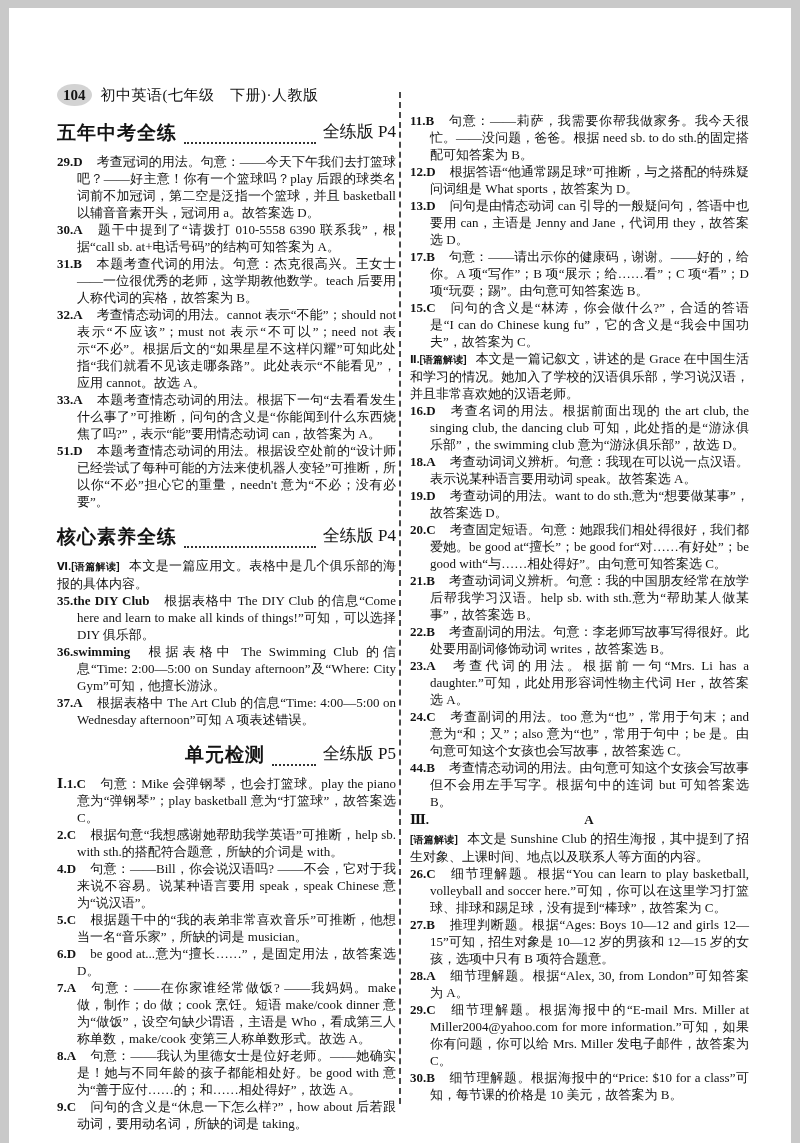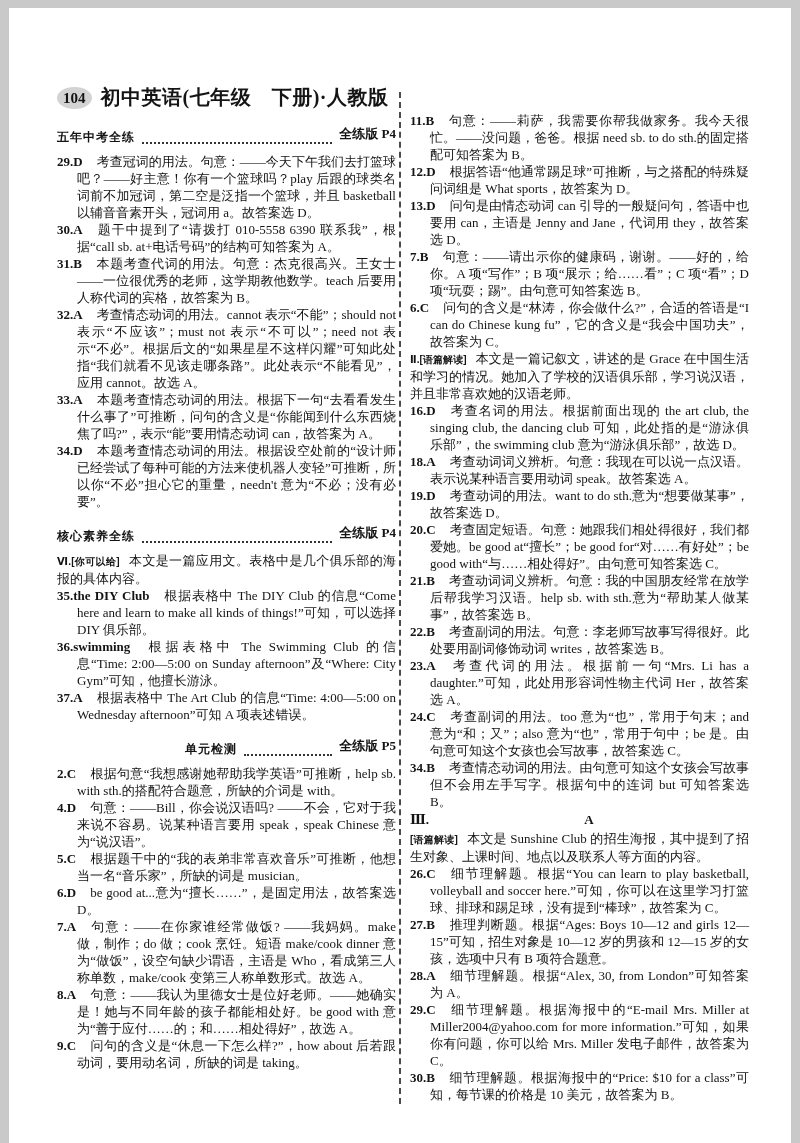--- a/index.html
+++ b/index.html
@@ -13,27 +13,27 @@
   .edge-left{position:absolute;left:0;top:0;width:9px;height:1143px;background:#c9c9c9;}
   .edge-right{position:absolute;left:791px;top:0;width:9px;height:1143px;background:#c9c9c9;}
   .divider{position:absolute;left:399px;top:92px;height:1012px;border-left:2px dashed #4a4a4a;}
   .content{position:absolute;left:57px;top:84px;width:692px;display:flex;}
   .col-left{width:339px;}
   .col-gap{width:14px;flex:0 0 14px;}
   .col-right{width:339px;padding-top:28px;box-sizing:border-box;}
 
   .page-header{display:flex;align-items:center;gap:9px;margin-bottom:10px;}
   .page-num{background:#d3d3d3;border-radius:50%;padding:2px 6px;font-weight:bold;font-size:15px;line-height:1.2;}
-  .page-title{font-weight:bold;font-size:20px;letter-spacing:.5px;}
+  .page-title{font-weight:normal;font-size:15px;letter-spacing:.5px;}
 
   .sec-header{display:flex;align-items:flex-end;margin:14px 0 9px;}
   .sec-header .spacer{flex:0 0 128px;}
-  .sec-title{font-weight:bold;font-size:12px;letter-spacing:1px;line-height:1.1;white-space:nowrap;}
+  .sec-title{font-weight:bold;font-size:19px;letter-spacing:1px;line-height:1.1;white-space:nowrap;}
   .leader{flex:1 1 auto;margin:0 7px;border-bottom:2px dotted #333;height:13px;min-width:20px;}
-  .sec-ref{font-weight:bold;font-size:13px;white-space:nowrap;padding-bottom:1px;}
+  .sec-ref{font-weight:normal;font-size:17px;white-space:nowrap;padding-bottom:1px;}
 
   .item,.note{font-size:13px;line-height:17px;text-align:justify;margin:0;}
   .item{padding-left:20px;text-indent:-20px;}
   .num{font-weight:bold;margin-right:14px;}
   .note-label{font-weight:bold;margin-right:9px;font-family:"Liberation Sans","DejaVu Sans",sans-serif;font-size:10px;}
   .letterline{display:flex;font-size:13px;line-height:18px;margin:1px 0;}
   .letterline .roman{font-weight:bold;}
   .letterline .letter{flex:1;text-align:center;font-weight:bold;}
 </style>
 </head>
@@ -53,61 +53,62 @@
     <div class="sec-header">
           <span class="sec-title">五年中考全练</span>
           <span class="leader"></span>
           <span class="sec-ref">全练版 P4</span>
         </div>
         <p class="item"><span class="num">29.D</span>考查冠词的用法。句意：——今天下午我们去打篮球吧？——好主意！你有一个篮球吗？play 后跟的球类名词前不加冠词，第二空是泛指一个篮球，并且 basketball 以辅音音素开头，冠词用 a。故答案选 D。</p>
         <p class="item"><span class="num">30.A</span>题干中提到了“请拨打 010-5558 6390 联系我”，根据“call sb. at+电话号码”的结构可知答案为 A。</p>
         <p class="item"><span class="num">31.B</span>本题考查代词的用法。句意：杰克很高兴。王女士——一位很优秀的老师，这学期教他数学。teach 后要用人称代词的宾格，故答案为 B。</p>
         <p class="item"><span class="num">32.A</span>考查情态动词的用法。cannot 表示“不能”；should not 表示“不应该”；must not 表示“不可以”；need not 表示“不必”。根据后文的“如果星星不这样闪耀”可知此处指“我们就看不见该走哪条路”。此处表示“不能看见”，应用 cannot。故选 A。</p>
         <p class="item"><span class="num">33.A</span>本题考查情态动词的用法。根据下一句“去看看发生什么事了”可推断，问句的含义是“你能闻到什么东西烧焦了吗?”，表示“能”要用情态动词 can，故答案为 A。</p>
-        <p class="item"><span class="num">34.D</span>本题考查情态动词的用法。根据设空处前的“设计师已经尝试了每种可能的方法来使机器人变轻”可推断，所以你“不必”担心它的重量，needn't 意为“不必；没有必要”。</p>
+        <p class="item"><span class="num">51.D</span>本题考查情态动词的用法。根据设空处前的“设计师已经尝试了每种可能的方法来使机器人变轻”可推断，所以你“不必”担心它的重量，needn't 意为“不必；没有必要”。</p>
         <div class="sec-header">
           <span class="sec-title">核心素养全练</span>
           <span class="leader"></span>
           <span class="sec-ref">全练版 P4</span>
         </div>
-        <p class="note"><span class="note-label">Ⅵ.[你可以给]</span>本文是一篇应用文。表格中是几个俱乐部的海报的具体内容。</p>
+        <p class="note"><span class="note-label">Ⅵ.[语篇解读]</span>本文是一篇应用文。表格中是几个俱乐部的海报的具体内容。</p>
         <p class="item"><span class="num">35.the DIY Club</span>根据表格中 The DIY Club 的信息“Come here and learn to make all kinds of things!”可知，可以选择 DIY 俱乐部。</p>
         <p class="item"><span class="num">36.swimming</span>根据表格中 The Swimming Club 的信息“Time: 2:00—5:00 on Sunday afternoon”及“Where: City Gym”可知，他擅长游泳。</p>
         <p class="item"><span class="num">37.A</span>根据表格中 The Art Club 的信息“Time: 4:00—5:00 on Wednesday afternoon”可知 A 项表述错误。</p>
         <div class="sec-header center">
           <span class="spacer"></span>
           <span class="sec-title">单元检测</span>
           <span class="leader"></span>
           <span class="sec-ref">全练版 P5</span>
         </div>
+        <p class="item"><span class="num">Ⅰ.1.C</span>句意：Mike 会弹钢琴，也会打篮球。play the piano 意为“弹钢琴”；play basketball 意为“打篮球”，故答案选 C。</p>
         <p class="item"><span class="num">2.C</span>根据句意“我想感谢她帮助我学英语”可推断，help sb. with sth.的搭配符合题意，所缺的介词是 with。</p>
         <p class="item"><span class="num">4.D</span>句意：——Bill，你会说汉语吗? ——不会，它对于我来说不容易。说某种语言要用 speak，speak Chinese 意为“说汉语”。</p>
         <p class="item"><span class="num">5.C</span>根据题干中的“我的表弟非常喜欢音乐”可推断，他想当一名“音乐家”，所缺的词是 musician。</p>
         <p class="item"><span class="num">6.D</span>be good at...意为“擅长……”，是固定用法，故答案选 D。</p>
         <p class="item"><span class="num">7.A</span>句意：——在你家谁经常做饭? ——我妈妈。make 做，制作；do 做；cook 烹饪。短语 make/cook dinner 意为“做饭”，设空句缺少谓语，主语是 Who，看成第三人称单数，make/cook 变第三人称单数形式。故选 A。</p>
         <p class="item"><span class="num">8.A</span>句意：——我认为里德女士是位好老师。——她确实是！她与不同年龄的孩子都能相处好。be good with 意为“善于应付……的；和……相处得好”，故选 A。</p>
         <p class="item"><span class="num">9.C</span>问句的含义是“休息一下怎么样?”，how about 后若跟动词，要用动名词，所缺的词是 taking。</p>
       </div>
     <div class="col-gap"></div>
     <div class="col-right" id="col-right">
         <p class="item"><span class="num">11.B</span>句意：——莉萨，我需要你帮我做家务。我今天很忙。——没问题，爸爸。根据 need sb. to do sth.的固定搭配可知答案为 B。</p>
         <p class="item"><span class="num">12.D</span>根据答语“他通常踢足球”可推断，与之搭配的特殊疑问词组是 What sports，故答案为 D。</p>
         <p class="item"><span class="num">13.D</span>问句是由情态动词 can 引导的一般疑问句，答语中也要用 can，主语是 Jenny and Jane，代词用 they，故答案选 D。</p>
-        <p class="item"><span class="num">7.B</span>句意：——请出示你的健康码，谢谢。——好的，给你。A 项“写作”；B 项“展示；给……看”；C 项“看”；D 项“玩耍；踢”。由句意可知答案选 B。</p>
-        <p class="item"><span class="num">6.C</span>问句的含义是“林涛，你会做什么?”，合适的答语是“I can do Chinese kung fu”，它的含义是“我会中国功夫”，故答案为 C。</p>
+        <p class="item"><span class="num">17.B</span>句意：——请出示你的健康码，谢谢。——好的，给你。A 项“写作”；B 项“展示；给……看”；C 项“看”；D 项“玩耍；踢”。由句意可知答案选 B。</p>
+        <p class="item"><span class="num">15.C</span>问句的含义是“林涛，你会做什么?”，合适的答语是“I can do Chinese kung fu”，它的含义是“我会中国功夫”，故答案为 C。</p>
         <p class="note"><span class="note-label">Ⅱ.[语篇解读]</span>本文是一篇记叙文，讲述的是 Grace 在中国生活和学习的情况。她加入了学校的汉语俱乐部，学习说汉语，并且非常喜欢她的汉语老师。</p>
         <p class="item"><span class="num">16.D</span>考查名词的用法。根据前面出现的 the art club, the singing club, the dancing club 可知，此处指的是“游泳俱乐部”，the swimming club 意为“游泳俱乐部”，故选 D。</p>
         <p class="item"><span class="num">18.A</span>考查动词词义辨析。句意：我现在可以说一点汉语。表示说某种语言要用动词 speak。故答案选 A。</p>
         <p class="item"><span class="num">19.D</span>考查动词的用法。want to do sth.意为“想要做某事”，故答案选 D。</p>
         <p class="item"><span class="num">20.C</span>考查固定短语。句意：她跟我们相处得很好，我们都爱她。be good at“擅长”；be good for“对……有好处”；be good with“与……相处得好”。由句意可知答案选 C。</p>
         <p class="item"><span class="num">21.B</span>考查动词词义辨析。句意：我的中国朋友经常在放学后帮我学习汉语。help sb. with sth.意为“帮助某人做某事”，故答案选 B。</p>
         <p class="item"><span class="num">22.B</span>考查副词的用法。句意：李老师写故事写得很好。此处要用副词修饰动词 writes，故答案选 B。</p>
         <p class="item"><span class="num">23.A</span>考查代词的用法。根据前一句“Mrs. Li has a daughter.”可知，此处用形容词性物主代词 Her，故答案选 A。</p>
         <p class="item"><span class="num">24.C</span>考查副词的用法。too 意为“也”，常用于句末；and 意为“和；又”；also 意为“也”，常用于句中；be 是。由句意可知这个女孩也会写故事，故答案选 C。</p>
-        <p class="item"><span class="num">34.B</span>考查情态动词的用法。由句意可知这个女孩会写故事但不会用左手写字。根据句中的连词 but 可知答案选 B。</p>
+        <p class="item"><span class="num">44.B</span>考查情态动词的用法。由句意可知这个女孩会写故事但不会用左手写字。根据句中的连词 but 可知答案选 B。</p>
         <div class="letterline">
           <span class="roman">Ⅲ.</span>
           <span class="letter">A</span>
         </div>
         <p class="note"><span class="note-label">[语篇解读]</span>本文是 Sunshine Club 的招生海报，其中提到了招生对象、上课时间、地点以及联系人等方面的内容。</p>
         <p class="item"><span class="num">26.C</span>细节理解题。根据“You can learn to play basketball, volleyball and soccer here.”可知，你可以在这里学习打篮球、排球和踢足球，没有提到“棒球”，故答案为 C。</p>
         <p class="item"><span class="num">27.B</span>推理判断题。根据“Ages: Boys 10—12 and girls 12—15”可知，招生对象是 10—12 岁的男孩和 12—15 岁的女孩，选项中只有 B 项符合题意。</p>
         <p class="item"><span class="num">28.A</span>细节理解题。根据“Alex, 30, from London”可知答案为 A。</p>
         <p class="item"><span class="num">29.C</span>细节理解题。根据海报中的“E-mail Mrs. Miller at Miller2004@yahoo.com for more information.”可知，如果你有问题，你可以给 Mrs. Miller 发电子邮件，故答案为 C。</p>
         <p class="item"><span class="num">30.B</span>细节理解题。根据海报中的“Price: $10 for a class”可知，每节课的价格是 10 美元，故答案为 B。</p>

